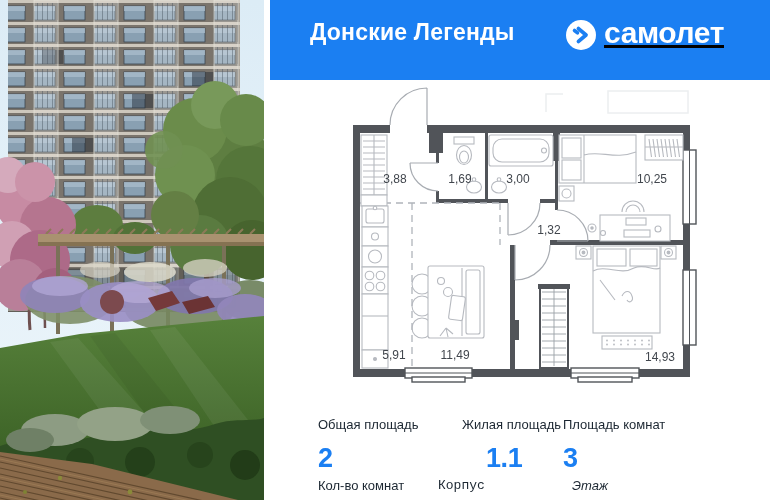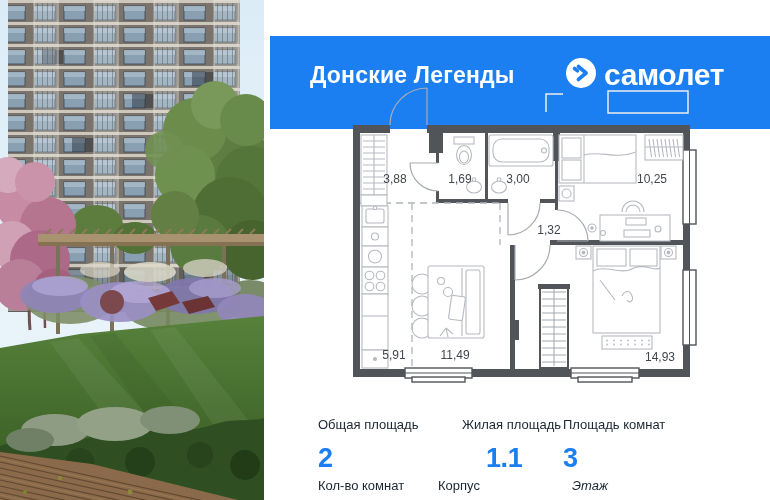--- a/index.html
+++ b/index.html
@@ -3,26 +3,26 @@
 <meta charset="utf-8">
 <style>
   html,body{margin:0;padding:0;}
   body{
     width:770px;height:500px;overflow:hidden;background:#ffffff;
     font-family:"Liberation Sans",sans-serif;
   }
   .stage{position:relative;width:770px;height:500px;background:#fff;}
   .photo{position:absolute;left:0;top:0;width:264px;height:500px;display:block;}
   .topbar{
-    position:absolute;left:270px;top:0;width:500px;height:93px;background:#1b7ff2;
+    position:absolute;left:270px;top:0;width:500px;height:80px;background:#1b7ff2;
     display:flex;align-items:center;justify-content:space-between;
-    padding:0 46px 15px 40px;box-sizing:border-box;margin-top:36px;
+    padding:0 46px 15px 40px;box-sizing:border-box;
   }
   .title{color:#fff;font-size:23px;font-weight:700;letter-spacing:.2px;white-space:nowrap;}
-  .logo{display:flex;align-items:flex-start;gap:8px;}
+  .logo{display:flex;align-items:flex-end;gap:8px;text-decoration:underline;}
   .logo-mark svg{width:30px;height:30px;display:block;}
   .logo-text{color:#fff;font-size:30px;font-weight:700;letter-spacing:-.4px;}
   .plan{position:absolute;left:340px;top:80px;width:430px;height:320px;display:block;}
   .plan text{font-family:"Liberation Sans",sans-serif;font-size:12px;fill:#41464d;}
   .big-val{
     position:absolute;font-size:27px;font-weight:700;color:#1b7ff2;
     letter-spacing:-.4px;line-height:28px;white-space:nowrap;
   }
   .cell-label{
     position:absolute;font-size:13px;color:#1b2631;line-height:15px;white-space:nowrap;
@@ -393,17 +393,17 @@
     </g>
   </svg>
 
   <div class="cell-label" style="left:318px;top:417px;">Общая площадь</div>
   <div class="cell-label" style="left:462px;top:417px;">Жилая площадь</div>
   <div class="cell-label" style="left:563px;top:417px;">Площадь комнат</div>
 
   <div class="big-val" style="left:318px;top:444px;">2</div>
   <div class="cell-label" style="left:318px;top:478px;">Кол-во комнат</div>
   <div class="big-val" style="left:438px;top:444px;margin-left:48px;">1.1</div>
-  <div class="cell-label" style="left:438px;top:478px;">Корпус</div>
+  <div class="cell-label" style="left:438px;top:478px;font-family:Liberation Mono, monospace;">Корпус</div>
   <div class="big-val" style="left:563px;top:444px;">3</div>
   <div class="cell-label" style="left:572px;top:478px;font-style:italic;">Этаж</div>
 
 </div>
 
 </body></html>

